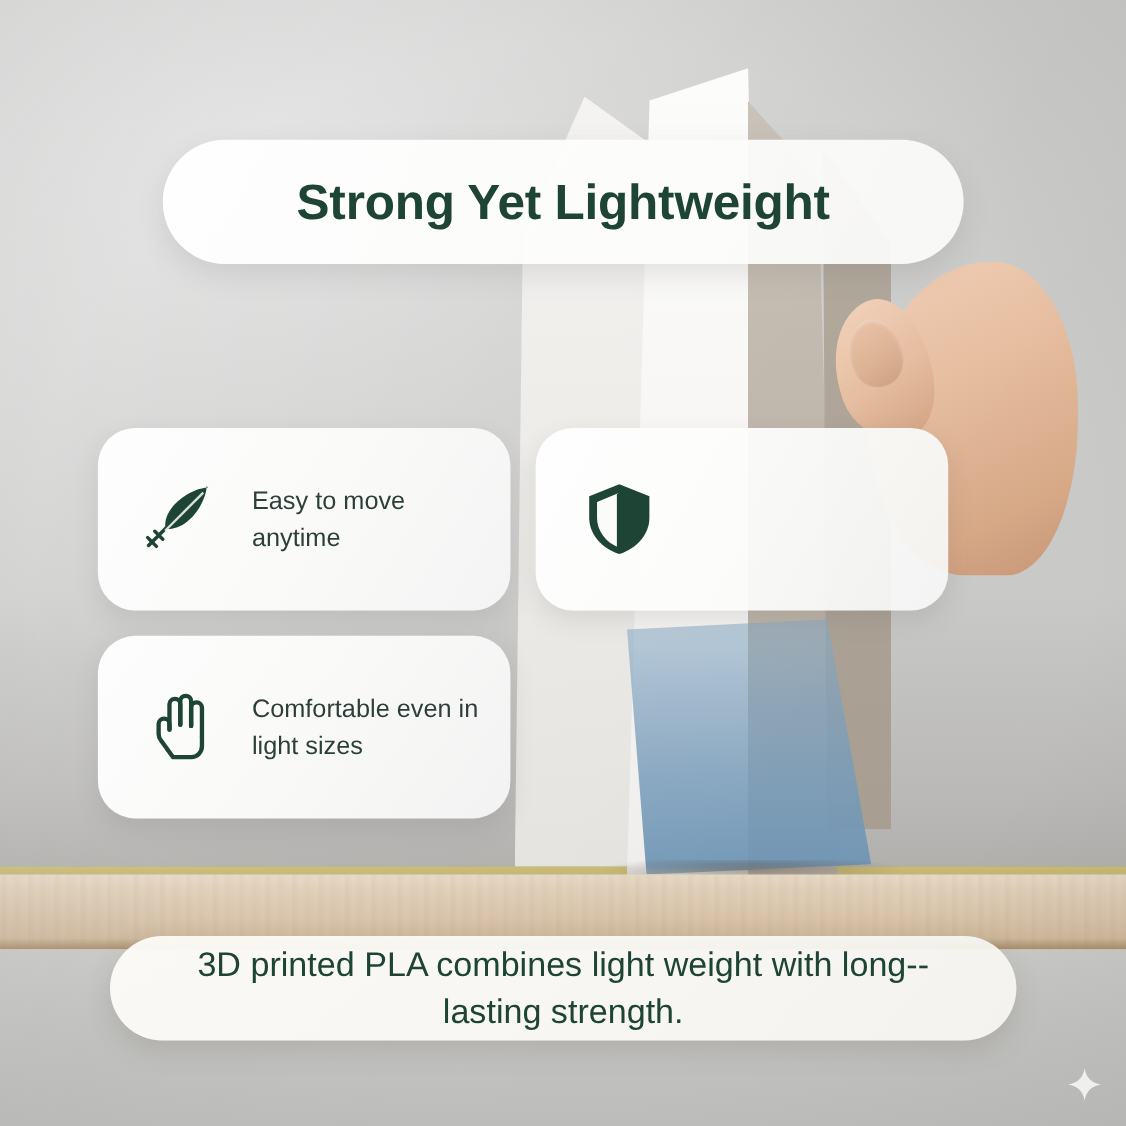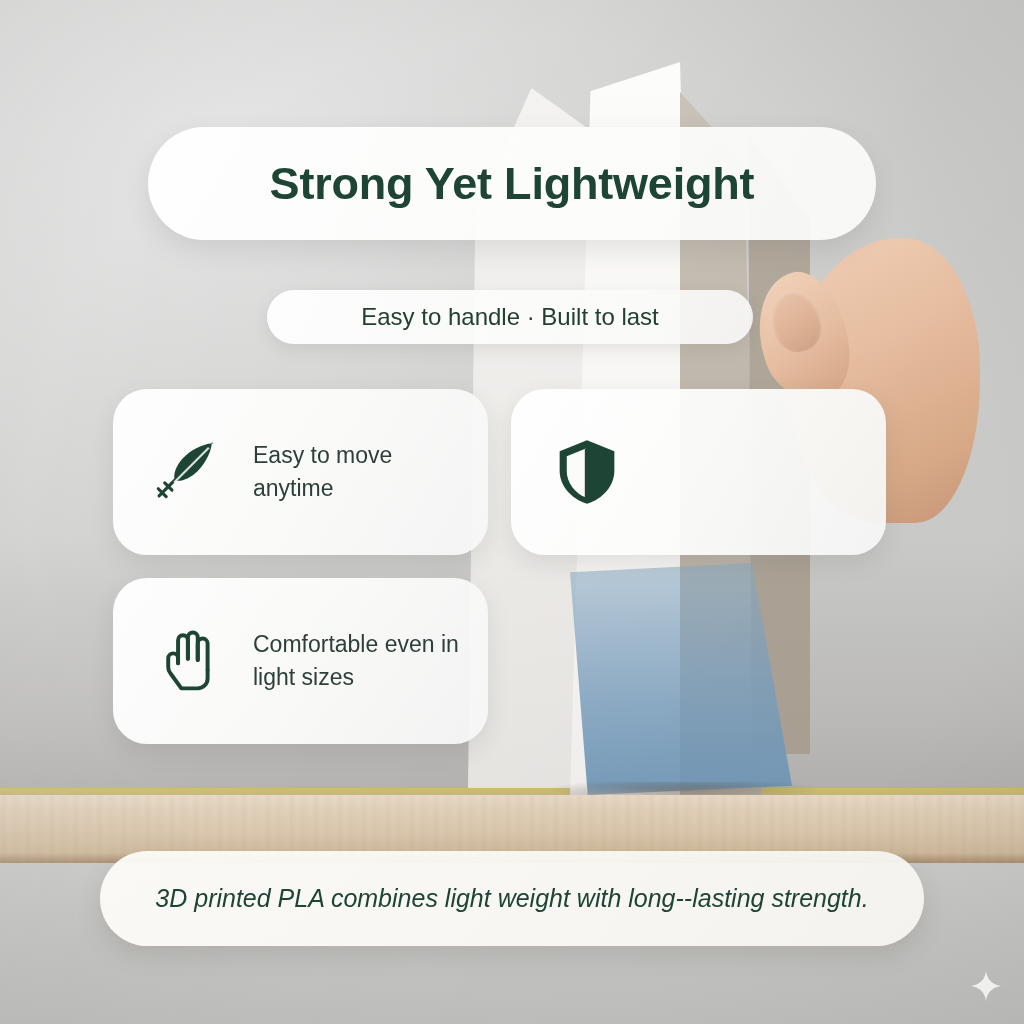--- a/index.html
+++ b/index.html
@@ -170,21 +170,21 @@
   }
   .subtitle-text {
     font-size: 24px;
     font-weight: 400;
     color: #21402f;
     white-space: nowrap;
   }
 
   .cards {
     position: absolute;
-    left: 113px; top: 389px;
+    left: 89px; top: 389px;
     width: 810px;
     display: grid;
     grid-template-columns: 375px 375px;
     grid-template-rows: 166px 166px;
     column-gap: 60px;
     row-gap: 59px;
     gap: 23px;
   }
 
   .card {
@@ -217,25 +217,24 @@
     left: 100px; top: 851px;
     width: 824px; height: 95px;
     border-radius: 48px;
     background: linear-gradient(110deg, rgba(252,251,247,0.955) 0%, rgba(250,249,245,0.945) 55%, rgba(247,246,242,0.93) 100%);
     box-shadow: 0 10px 24px rgba(88,82,70,0.17);
     display: flex; align-items: center; justify-content: center;
     text-align: center;
     padding: 0 44px;
   }
   .footer-text {
-    font-size: 25px;
+    font-size: 31px;
     line-height: 1.38;
     color: #1d4434;
     font-weight: 400;
-    font-style: italic;
   }
 
   .sparkle {
     position: absolute;
     left: 971px; top: 971px;
     width: 30px; height: 30px;
     color: #efefee;
   }
   .sparkle svg { display: block; }
 </style>
@@ -268,23 +267,20 @@
 
   <div class="photo-haze"></div>
   <div class="vignette"></div>
 
   <div class="overlay">
 
     <div class="title-pill">
       <span class="title-text">Strong Yet Lightweight</span>
     </div>
 
-    <div class="subtitle-pill">
-      <span class="subtitle-text">Easy to handle · Built to last</span>
-    </div>
 
     <div class="cards">
 
       <div class="card">
         <span class="card-icon">
           <svg width="70" height="70" viewBox="0 0 64 64" aria-hidden="true">
             <path fill="currentColor" d="M54.5 6.2c-1.6-1.1-9.6.4-17.6 5.1-7.4 4.3-13.2 10.2-16.2 16.4-1.7 3.5-2.4 7-2.2 10.2l-5.4 5.4-2.3-2.3a1.4 1.4 0 0 0-2 2l2.3 2.3-3.6 3.6-2.6-2.6a1.4 1.4 0 1 0-2 2l2.6 2.6-1.9 1.9a1.45 1.45 0 0 0 2.05 2.05l1.9-1.9 2.6 2.6a1.4 1.4 0 0 0 2-2l-2.6-2.6 3.6-3.6 2.3 2.3a1.4 1.4 0 0 0 2-2l-2.3-2.3 5.3-5.3c3.3.3 6.9-.5 10.5-2.3 6.2-3 12-8.8 16.3-16.2 4.7-8.1 6.2-16 5.3-17.3z"></path>
             <path fill="#fbfbfa" d="M50.8 10.6 19.1 42.3l-1.4-1.4L49.4 9.2z" opacity=".85"></path>
           </svg>
         </span>

